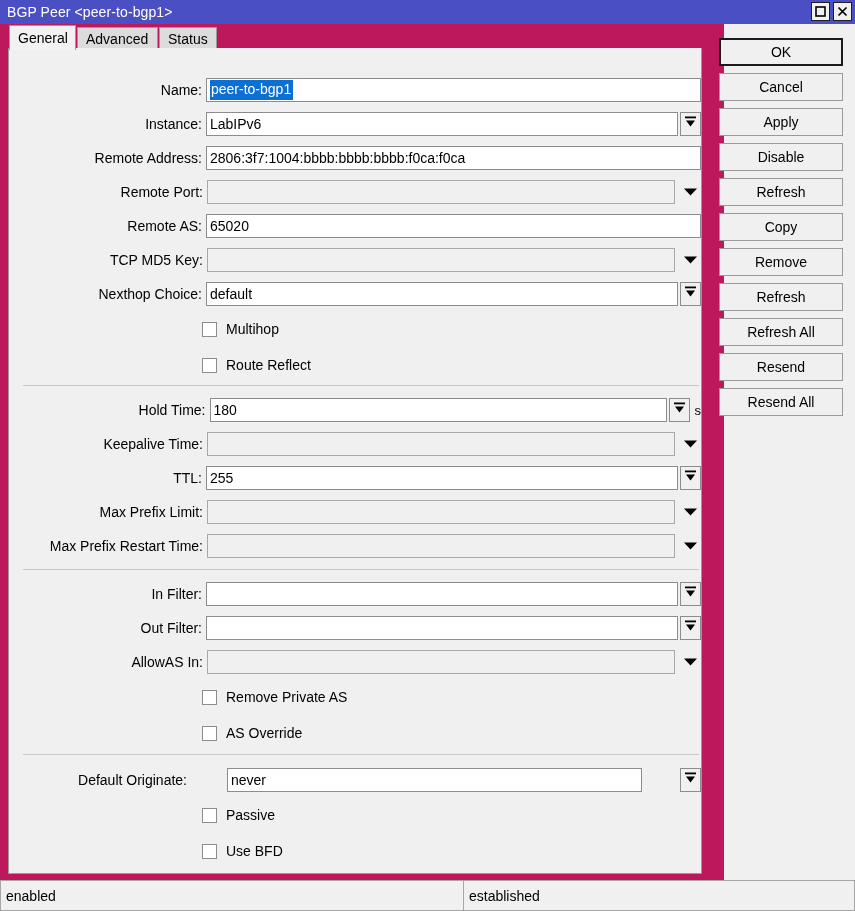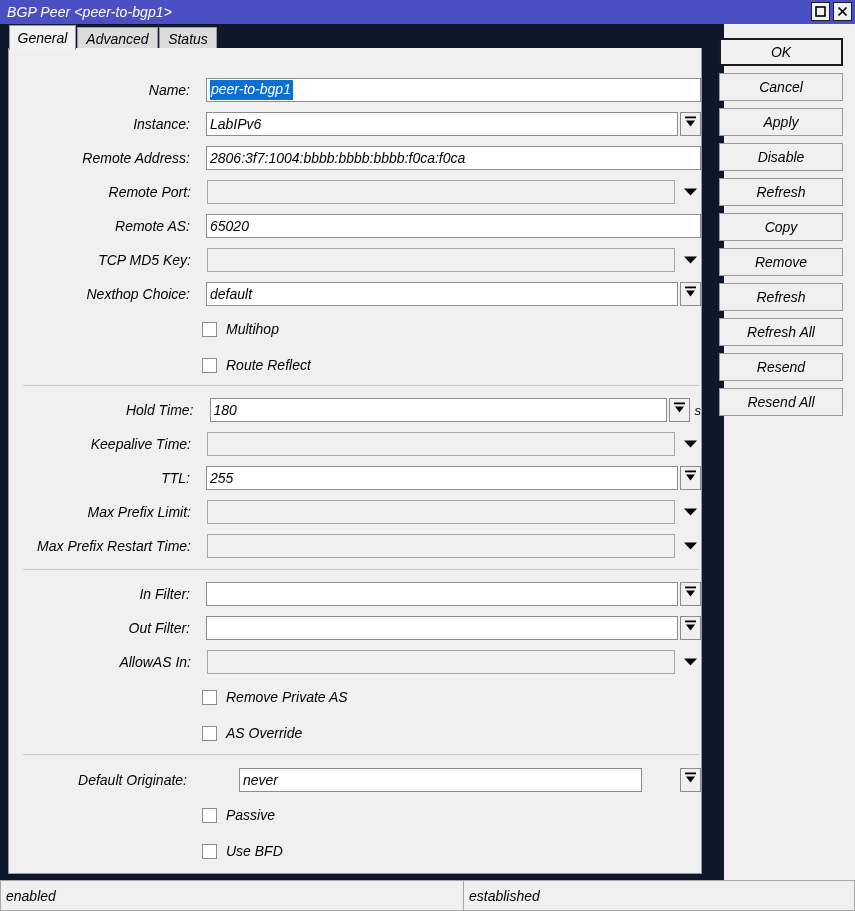--- a/index.html
+++ b/index.html
@@ -6,22 +6,21 @@
   html, body {
     margin: 0; padding: 0;
     width: 855px; height: 911px;
     overflow: hidden;
     font-family: "Liberation Sans", sans-serif;
     background: #f0f0f0;
   }
   #app {
     position: relative;
     width: 724px; height: 911px;
-    background: #0f172a;
-    font-style: italic;
+    background: #be185d;
   }
 
   
   .titlebar {
     position: absolute; left: 0; top: 0;
     width: 855px; height: 24px;
     background: #4a4fc4;
     display: flex; align-items: center;
   }
   .titlebar-text {
@@ -50,21 +49,21 @@
     width: 855px; height: 25px;
   }
   .tab {
     position: absolute; top: 3px;
     height: 22px;
     background: #dcdcdc;
     border: 1px solid #9a9a9a;
     border-bottom: none;
     font-size: 14px;
     color: #000;
-    display: flex; align-items: center; justify-content: center;
+    display: flex; align-items: center; justify-content: flex-start;
     cursor: pointer;
     padding: 0 8px;
   }
   .tab.active {
     top: 1px;
     height: 25px;
     background: #f2f2f2;
     border-color: #9a9a9a;
     z-index: 3;
   }
@@ -106,21 +105,20 @@
     height: 24px;
     background: #ffffff;
     border: 1px solid #8c8c8c;
     font-size: 14px;
     color: #000;
     display: flex; align-items: center;
     padding-left: 3px;
     overflow: hidden;
     white-space: nowrap;
     cursor: text;
-    margin-left: 12px;
   }
   .field.disabled {
     background: #f0f0f0;
     border-color: #a8a8a8;
     cursor: default;
   }
   .field.w-full  { width: 495px; }
   .field.w-spin  { width: 472px; }
   .field.w-plain { width: 468px; }
 

